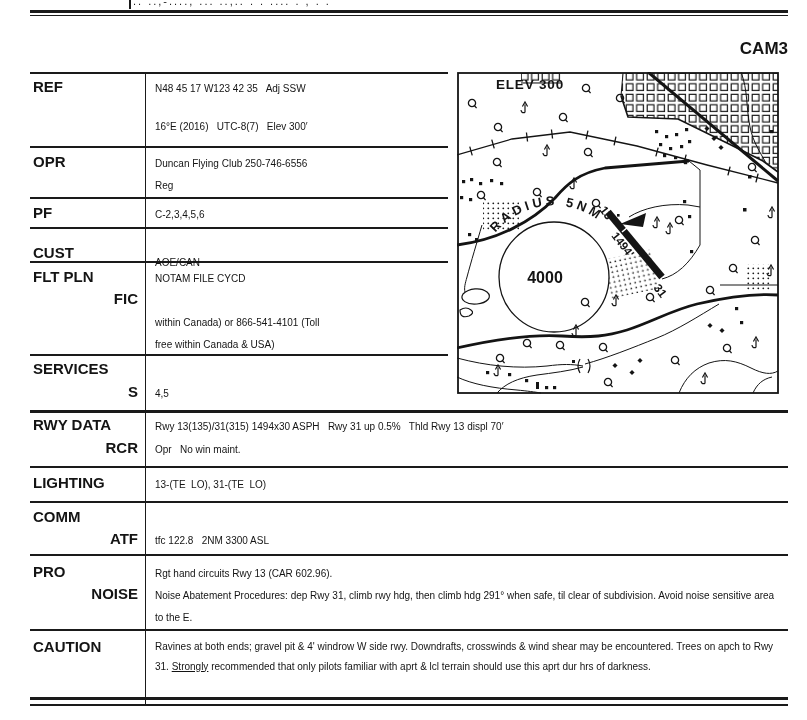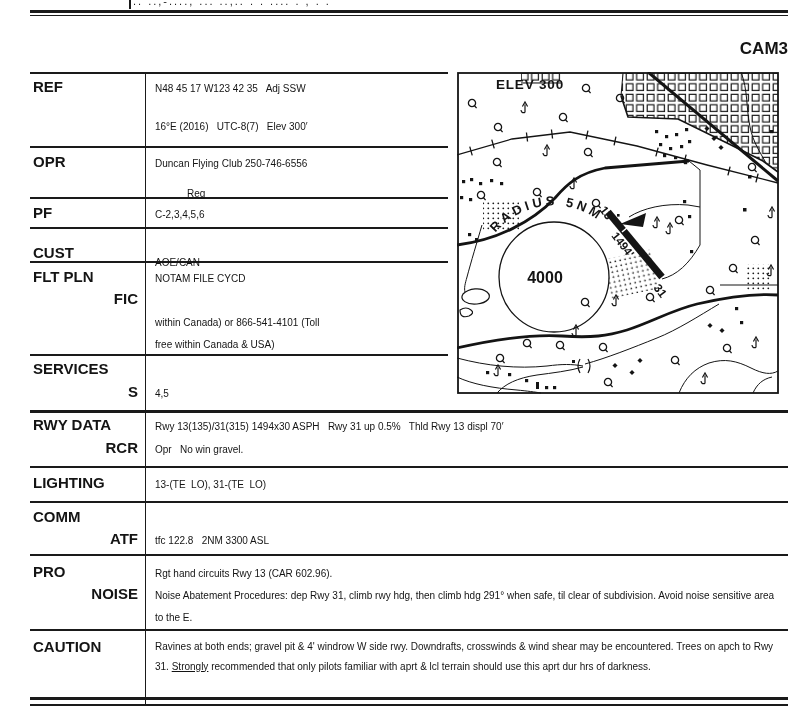--- a/index.html
+++ b/index.html
@@ -50,41 +50,41 @@
   <div class="hline" style="left:30px;top:697px;width:758px;height:2.5px;"></div>
   <div class="hline" style="left:30px;top:703.5px;width:758px;height:2px;"></div>
   <div class="vline" style="left:144.5px;top:72px;width:1.8px;height:632px;"></div>
 
   <div class="lbl" style="top:78px;">REF</div>
   <div class="val narrow" style="top:78px;">N48 45 17 W123 42 35   Adj SSW</div>
   <div class="val narrow" style="top:100px;margin-top:16px;">16°E (2016)   UTC-8(7)   Elev 300′</div>
 
   <div class="lbl" style="top:153px;">OPR</div>
   <div class="val narrow" style="top:153px;">Duncan Flying Club 250-746-6556</div>
-  <div class="val narrow" style="top:183px;margin-left:32px;">Reg</div>
+  <div class="val narrow" style="top:175px;">Reg</div>
 
   <div class="lbl" style="top:204px;">PF</div>
   <div class="val narrow" style="top:204px;">C-2,3,4,5,6</div>
   <div class="lbl" style="top:244px;">CUST</div>
   <div class="val narrow" style="top:252px;">AOE/CAN</div>
 
   <div class="lbl" style="top:268px;">FLT PLN</div>
   <div class="val narrow" style="top:268px;">NOTAM FILE CYCD</div>
   <div class="sublbl" style="top:290px;">FIC</div>
   <div class="val narrow" style="top:312px;">within Canada) or 866-541-4101 (Toll</div>
   <div class="val narrow" style="top:334px;">free within Canada &amp; USA)</div>
 
   <div class="lbl" style="top:360px;">SERVICES</div>
   <div class="sublbl" style="top:383px;">S</div>
   <div class="val narrow" style="top:383px;">4,5</div>
 
   <div class="lbl" style="top:416px;">RWY DATA</div>
   <div class="val wide" style="top:416px;">Rwy 13(135)/31(315) 1494x30 ASPH   Rwy 31 up 0.5%   Thld Rwy 13 displ 70′</div>
   <div class="sublbl" style="top:439px;">RCR</div>
-  <div class="val wide" style="top:439px;">Opr   No win gravel.</div>
+  <div class="val wide" style="top:439px;">Opr   No win maint.</div>
 
   <div class="lbl" style="top:474px;">LIGHTING</div>
   <div class="val wide" style="top:474px;">13-(TE  LO), 31-(TE  LO)</div>
 
   <div class="lbl" style="top:508px;">COMM</div>
   <div class="sublbl" style="top:530px;">ATF</div>
   <div class="val wide" style="top:530px;">tfc 122.8   2NM 3300 ASL</div>
 
   <div class="lbl" style="top:563px;">PRO</div>
   <div class="val wide" style="top:563px;">Rgt hand circuits Rwy 13 (CAR 602.96).</div>

